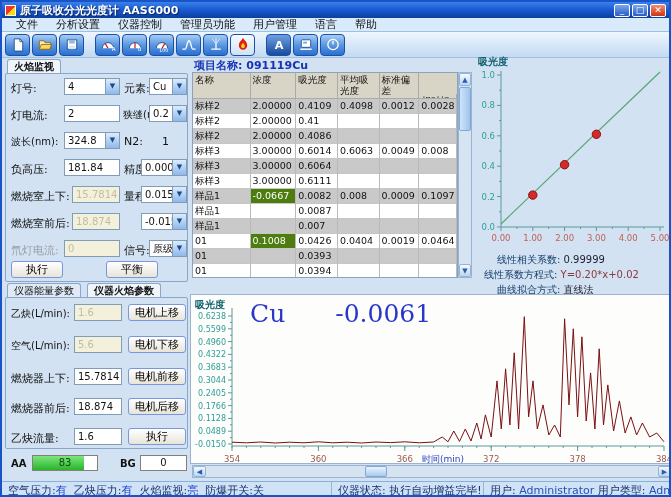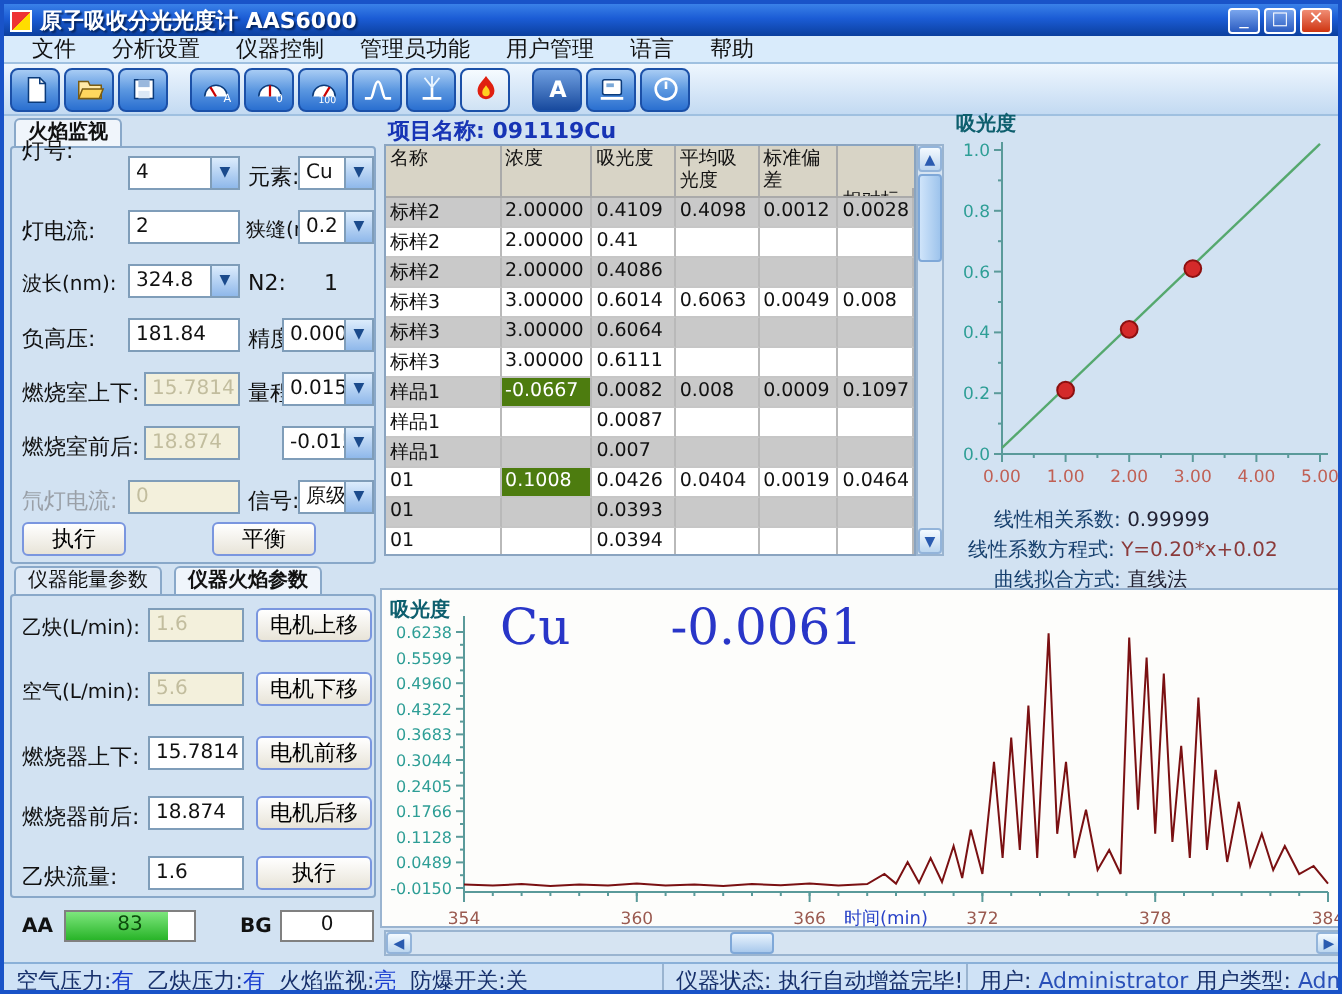--- a/index.html
+++ b/index.html
@@ -204,21 +204,21 @@
         <svg viewBox="0 0 16 16">
           <circle cx="8" cy="8" r="5.5" fill="none" stroke="#fff" stroke-width="1.4"></circle>
           <path d="M8 4v4" stroke="#fff" stroke-width="1.4"></path>
         </svg>
       </div>
     </div>
 
   <div class="tab active" style="left:5px;top:57px;">火焰监视</div>
   <div class="group" style="left:3px;top:71px;width:183px;height:209px;"></div>
 
-  <span class="lbl" style="left:9px;top:66px;">灯号:</span>
+  <span class="lbl" style="left:9px;top:79px;">灯号:</span>
   <div class="combo" style="left:62px;top:76px;width:56px;">
     <span class="cv">4</span>
     <span class="ca">▼</span>
     </div>
   <span class="lbl" style="left:122px;top:79px;">元素:</span>
   <div class="combo" style="left:147px;top:76px;width:38px;">
     <span class="cv">Cu</span>
     <span class="ca">▼</span>
     </div>
 

